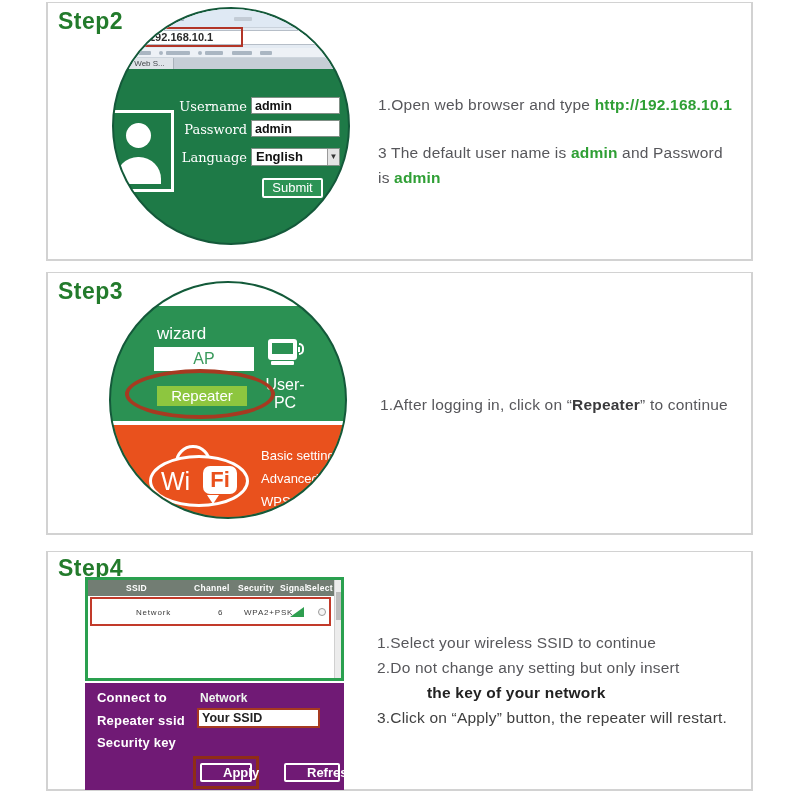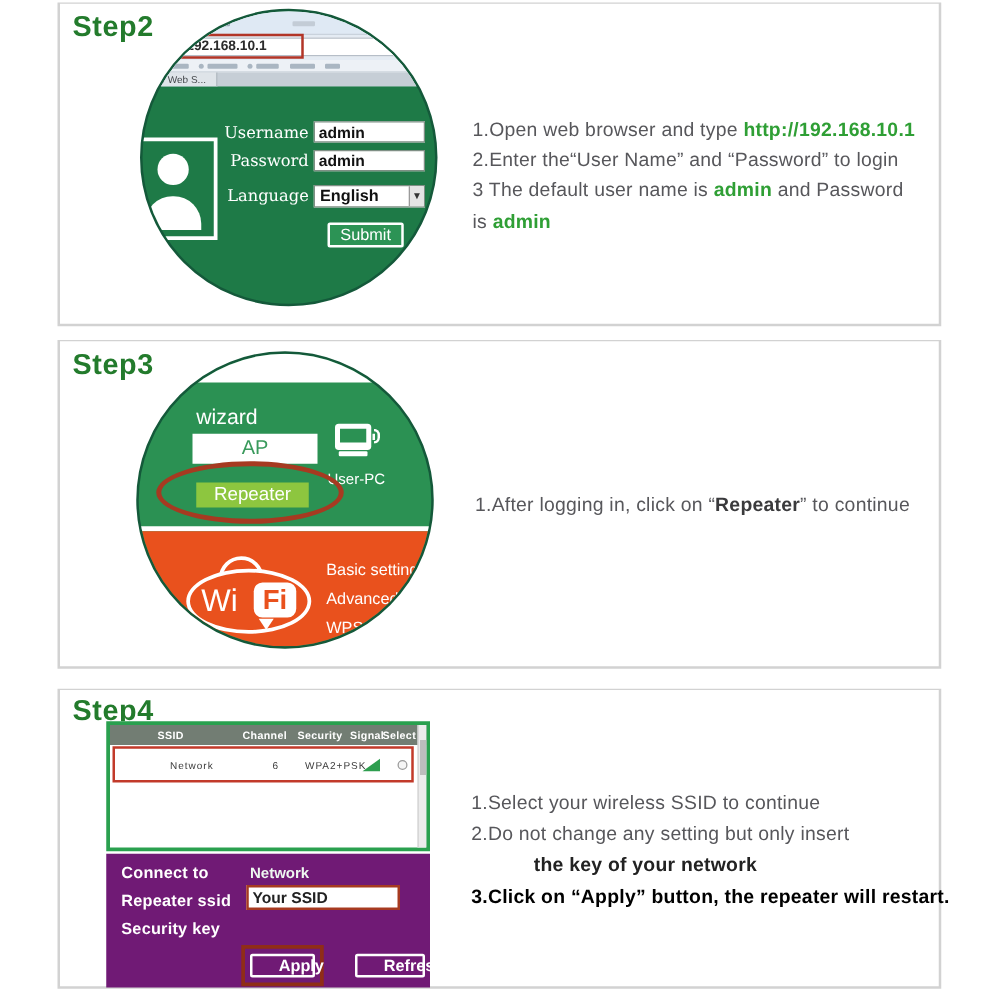--- a/index.html
+++ b/index.html
@@ -15,21 +15,21 @@
 
   .step-title { position:absolute; left:10px; top:5px; font-size:23px; font-weight:bold;
                 color:#237b2c; letter-spacing:0.5px; }
 
   
   .instr { position:absolute; font-size:15.5px; color:#57575b; white-space:nowrap;
            letter-spacing:0.2px; }
   .t-green { color:#2f9f35; font-weight:bold; }
   .t-bold  { color:#3a3a3c; font-weight:bold; }
   .t-black-bold { color:#222; font-weight:bold; }
-  .t-red   { color:#000000; font-weight:bold; }
+  .t-red   { color:#404040; font-weight:normal; }
 
   
   .circle { position:absolute; width:238px; height:238px; border-radius:50%;
             overflow:hidden; border:2px solid #14593a; }
   .c1 { left:64px; top:4px; background:#1e7a47; }
   .c2 { left:61px; top:8px; background:#2b9153; }
 
   
   .browser { position:absolute; left:0; top:0; right:0; height:60px; background:#e8eef5; }
   .b-row1 { position:absolute; left:0; right:0; top:0; height:19px; background:#dfe9f4;
@@ -89,21 +89,21 @@
   .pc-ico { position:absolute; left:157px; top:56px; width:40px; height:36px; }
   .pc-screen { position:absolute; left:0; top:0; width:29px; height:21px; background:#fff;
                border-radius:3px; }
   .pc-inner { position:absolute; left:4px; top:4px; width:21px; height:11px; background:#2b9153; }
   .pc-base { position:absolute; left:3px; top:22px; width:23px; height:4px; background:#fff;
              border-radius:1px; }
   .pc-wave1 { position:absolute; left:31px; top:4px; width:5px; height:12px;
               border:2px solid #fff; border-left:none; border-radius:0 10px 10px 0; }
   .pc-wave2 { position:absolute; left:30px; top:8px; width:2px; height:5px; background:#fff; }
   .userpc-lbl { position:absolute; left:146px; top:93px; width:56px; text-align:center;
-                font-size:12px; color:#fff; }
+                font-size:16px; color:#fff; }
   .wifi-logo { position:absolute; left:38px; top:170px; width:100px; height:56px; }
   .wifi-bump { position:absolute; left:26px; top:-8px; width:36px; height:36px;
                border:3px solid #fff; border-radius:50%; background:#e9511d; }
   .wifi-cloud { position:absolute; left:0; top:2px; width:100px; height:52px;
                 border:3px solid #fff; border-radius:50%; background:#e9511d; }
   .wifi-wi { position:absolute; left:12px; top:14px; font-size:25px; font-weight:normal; color:#fff;text-align:right; }
   .wifi-fi { position:absolute; left:54px; top:13px; width:34px; height:28px; background:#fff;
              border-radius:7px; color:#e9511d; font-size:22px; font-weight:bold;
              text-align:center; line-height:28px; }
   .wifi-tail { position:absolute; left:58px; top:42px; width:0; height:0;
@@ -192,21 +192,20 @@
       <input class="inp" style="top: 111px;" readonly="" value="admin">
       <div class="lbl" style="top:141px;">Language</div>
       <div class="select">
         <span>English</span>
         <span class="dd-btn">▼</span>
       </div>
       <div class="submit">Submit</div>
     </div>
 
     <div class="instr" style="left:330px; top:93px;"><span>1.Open web browser and type </span><span class="t-green">http://192.168.10.1</span></div>
-    <div class="instr" style="left:330px; top:117px;"><span>2.Enter the“User Name” and “Password” to login</span></div>
     <div class="instr" style="left:330px; top:141px;"><span>3 The default user name is </span><span class="t-green">admin</span><span> and Password</span></div>
     <div class="instr" style="left:330px; top:166px;"><span>is </span><span class="t-green">admin</span></div>
   </div>
 
   <div class="panel panel2">
     <div class="step-title">Step3</div>
 
     <div class="circle c2">
       <div class="c2-topwhite"></div>
       <div class="c2-divider"></div>

